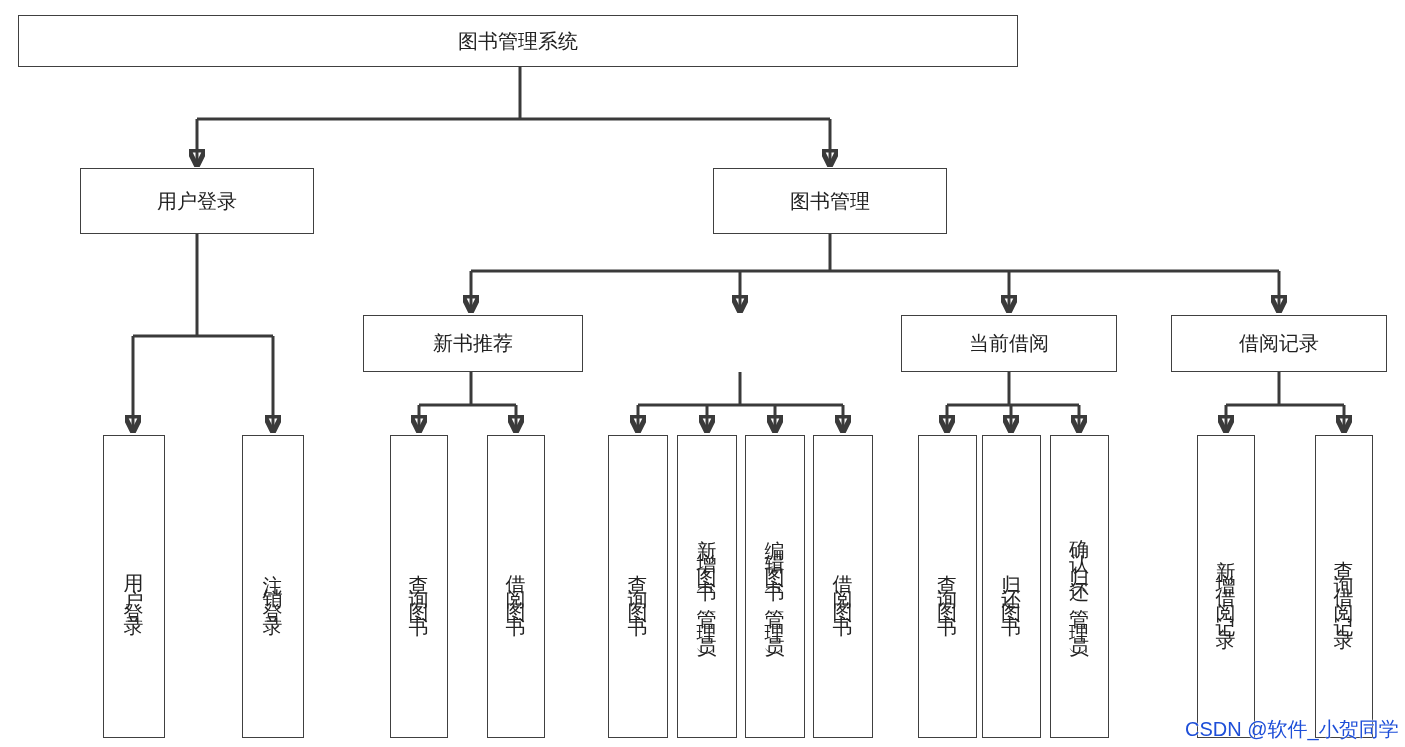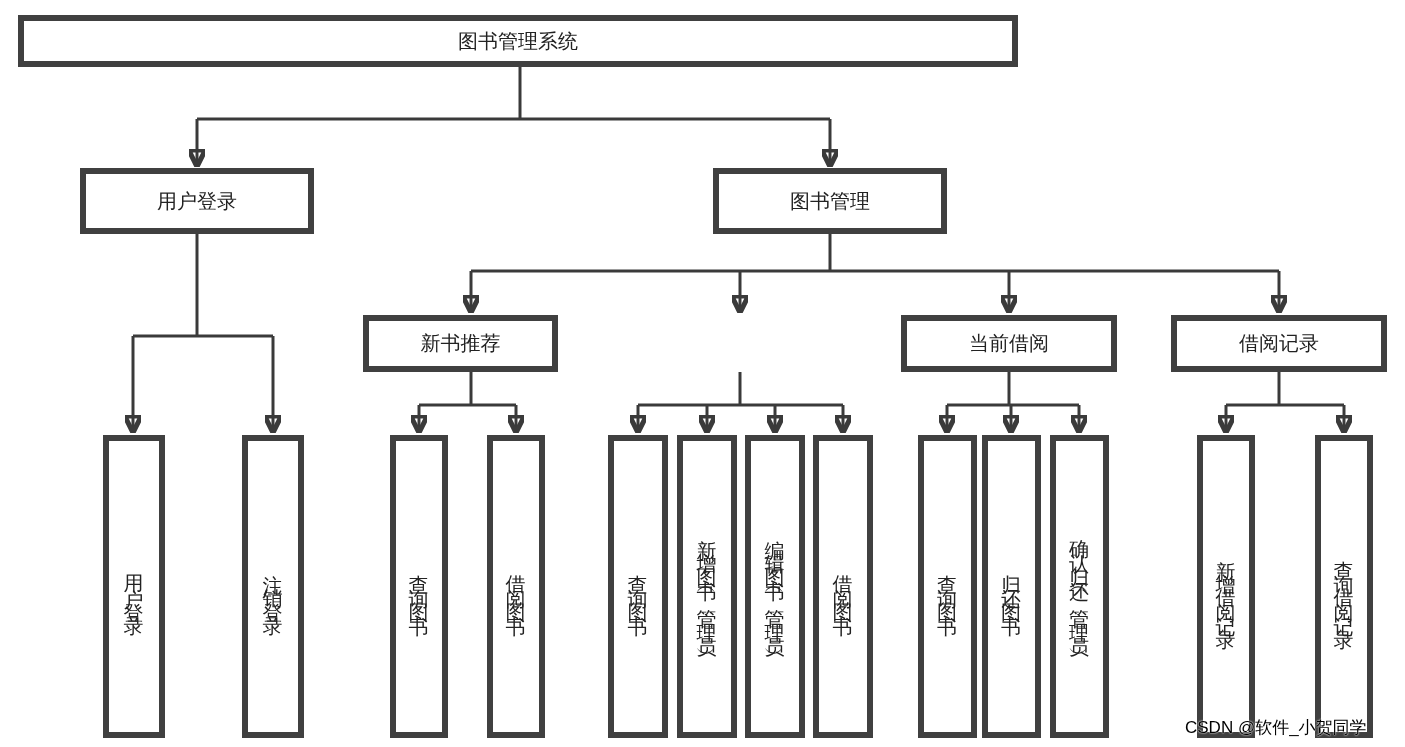--- a/index.html
+++ b/index.html
@@ -23,42 +23,42 @@
   }
   .wires path {
     stroke: #3a3a3a;
     stroke-width: 3;
     fill: none;
   }
   .node {
     position: absolute;
     box-sizing: border-box;
     background: #ffffff;
-    border: 6px solid #404040;
+    border: 1px solid #404040;
     display: flex;
     align-items: center;
     justify-content: center;
     z-index: 1;
     color: #222222;
   }
   .hnode { font-size: 20px; }
   .leaf  { top: 435px; height: 303px; }
   .leaf .vtext {
     writing-mode: vertical-lr;
     text-orientation: mixed;
     font-size: 20px;
     letter-spacing: 14px;
     line-height: 1;
     white-space: nowrap;
   }
   
   .n-root  { left: 18px;  top: 15px;  width: 1000px; height: 52px; }
   .n-login { left: 80px;  top: 168px; width: 234px;  height: 66px; }
   .n-mgmt  { left: 713px; top: 168px; width: 234px;  height: 66px; }
-  .n-rec   { left: 363px; top: 315px; width: 195px;  height: 57px; }
+  .n-rec   { left: 363px; top: 315px; width: 220px;  height: 57px; }
   .n-bb    { left: 632px; top: 315px; width: 216px;  height: 57px; }
   .n-cb    { left: 901px; top: 315px; width: 216px;  height: 57px; }
   .n-br    { left: 1171px;top: 315px; width: 216px;  height: 57px; }
   .n-a1 { left: 103px;  width: 62px; }
   .n-a2 { left: 242px;  width: 62px; }
   .n-b1 { left: 390px;  width: 58px; }
   .n-b2 { left: 487px;  width: 58px; }
   .n-c1 { left: 608px;  width: 60px; }
   .n-c2 { left: 677px;  width: 60px; }
   .n-c3 { left: 745px;  width: 60px; }
@@ -66,22 +66,22 @@
   .n-d1 { left: 918px;  width: 59px; }
   .n-d2 { left: 982px;  width: 59px; }
   .n-d3 { left: 1050px; width: 59px; }
   .n-e1 { left: 1197px; width: 58px; }
   .n-e2 { left: 1315px; width: 58px; }
   .watermark {
     position: absolute;
     left: 1185px;
     top: 716px;
     z-index: 2;
-    font-size: 17px;
-    color: #000000;
+    font-size: 20px;
+    color: #1d4ed8;
     text-shadow: 0 0 2px #ffffff, 0 0 1px #ffffff;
     white-space: nowrap;
   }
 </style>
 </head>
 <body>
 
 <div class="stage">
 
   <svg class="wires" width="1405" height="747" viewBox="0 0 1405 747" xmlns="http://www.w3.org/2000/svg">

